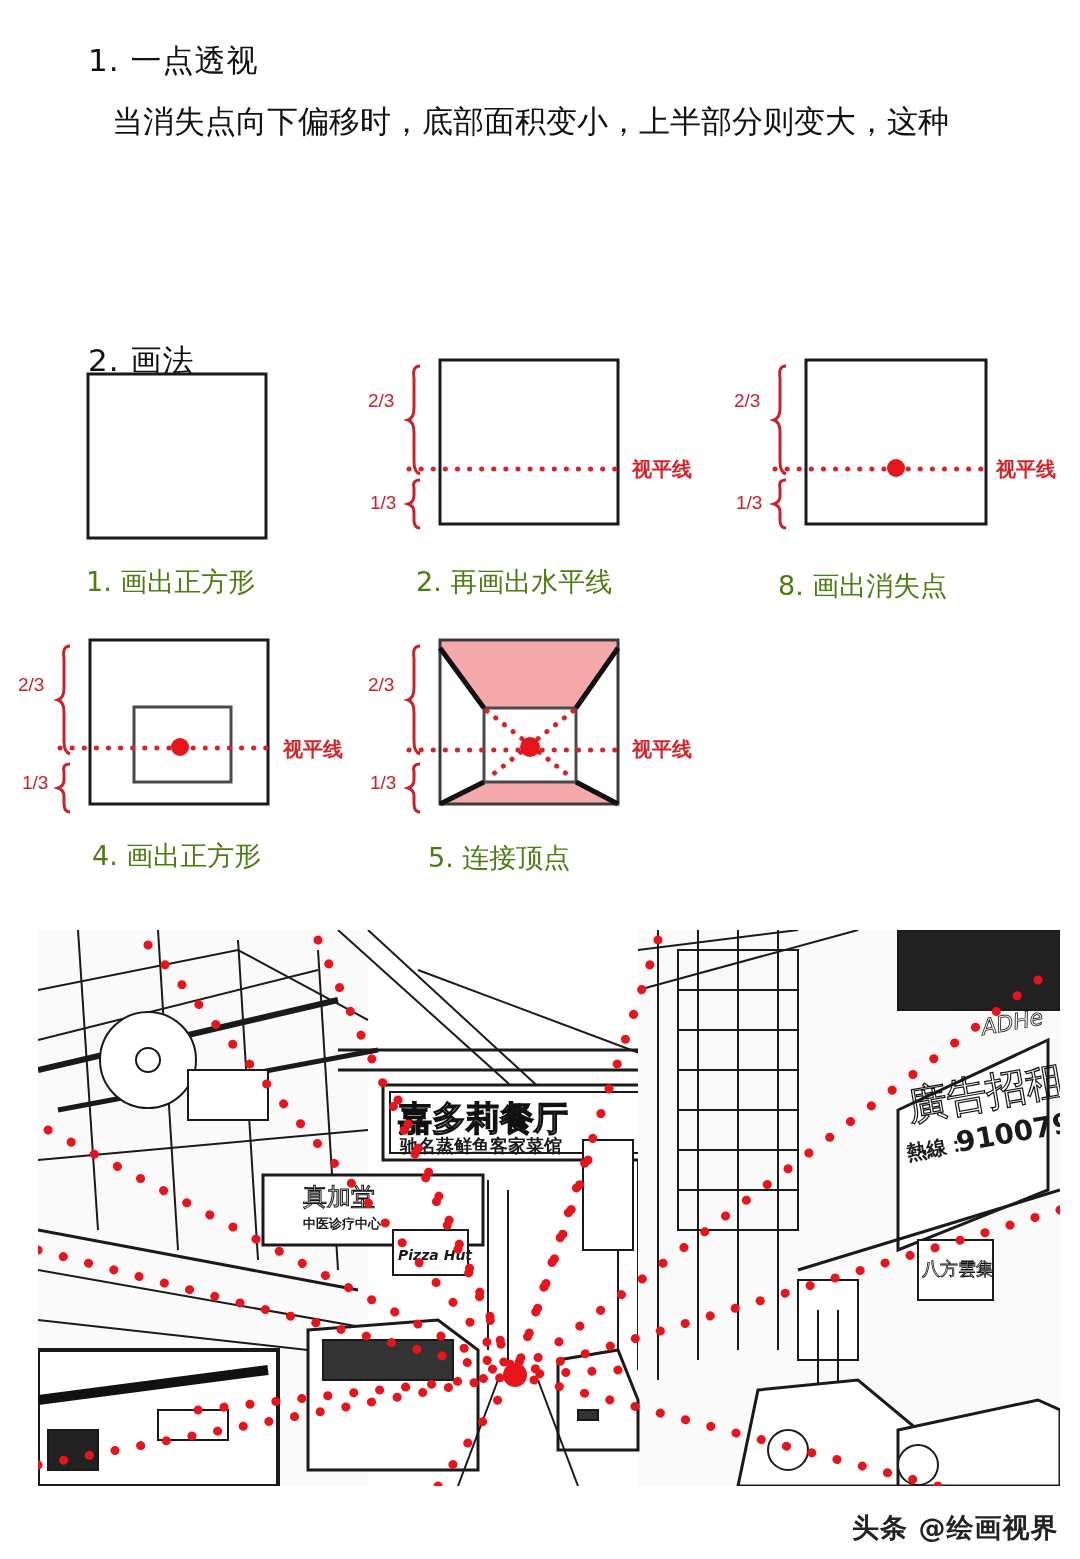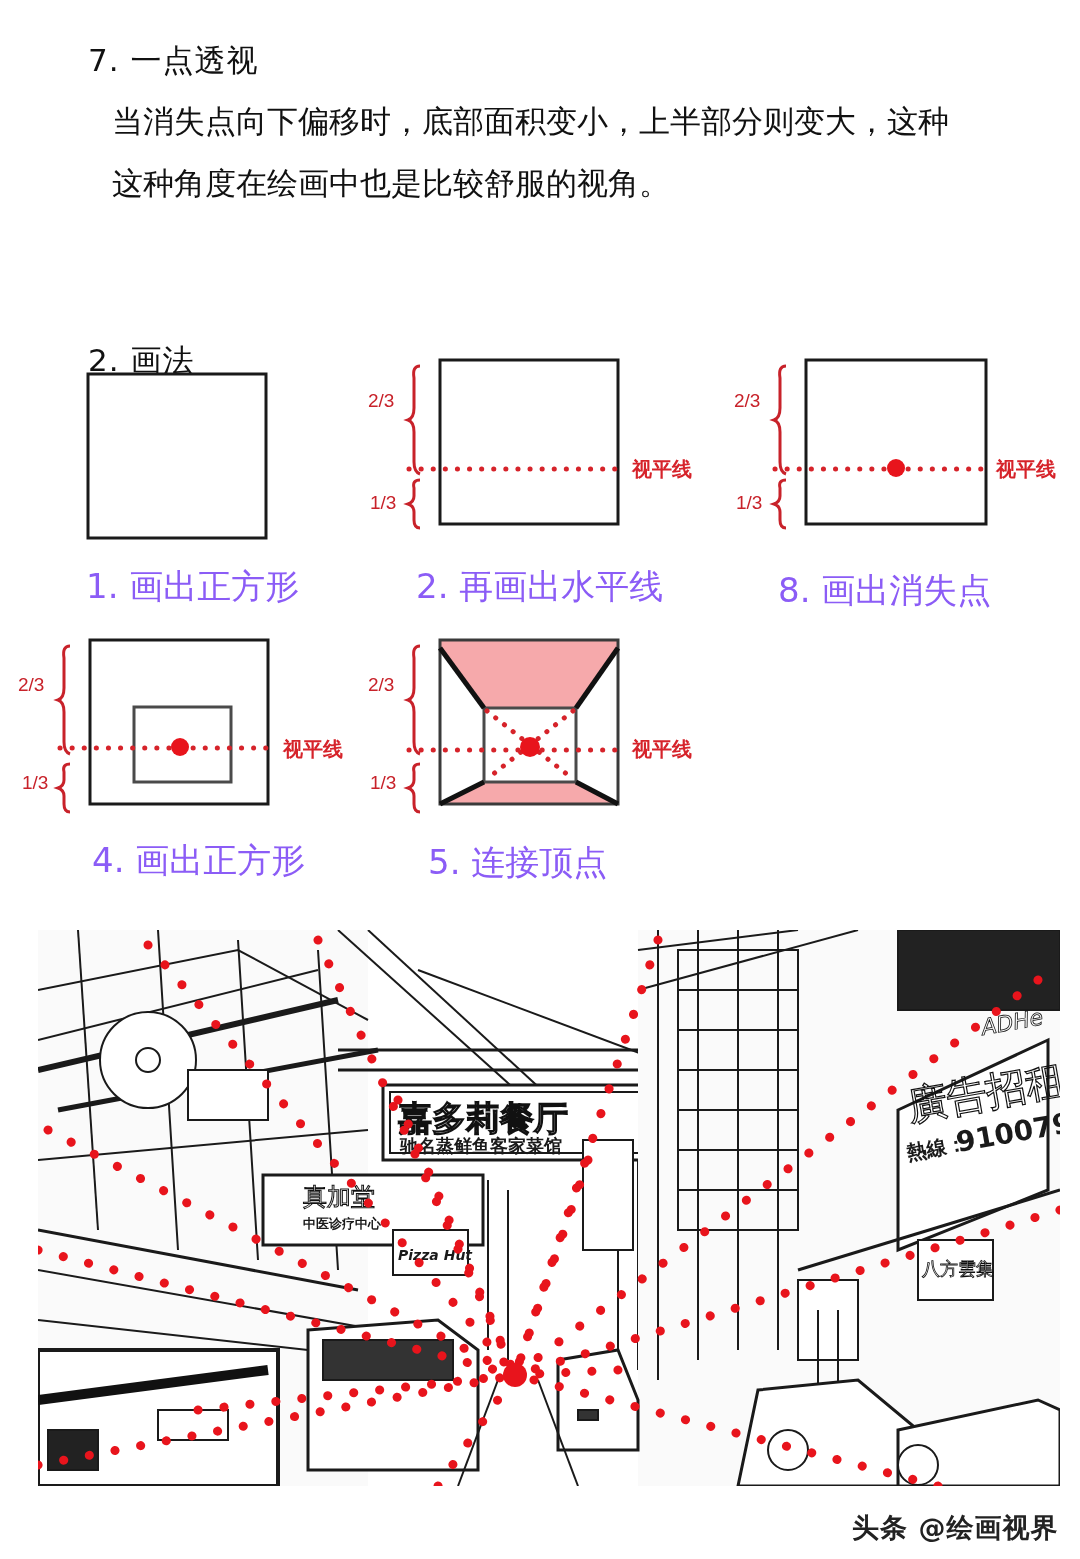--- a/index.html
+++ b/index.html
@@ -1,32 +1,31 @@
 <!DOCTYPE html>
 <html><head>
 <meta charset="utf-8">
 <style>
   html,body{margin:0;padding:0;background:#ffffff;}
   body{width:1080px;height:1559px;position:relative;overflow:hidden;font-family:"DejaVu Sans","Liberation Sans",sans-serif;color:#111;}
   .abs{position:absolute;}
   .heading{font-size:31px;letter-spacing:1px;color:#111;white-space:nowrap;}
   .para{font-size:31px;line-height:62px;color:#111;white-space:nowrap;margin-left:24px;}
-  .step-caption{font-size:34px;color:#8b5cf6;white-space:nowrap;}
+  .step-caption{font-size:27px;color:#4d7c0f;white-space:nowrap;}
   .frac{font-size:19px;color:#c8222a;font-family:"Liberation Sans",sans-serif;}
   .horizon-label{font-size:20px;font-weight:bold;color:#d6232a;white-space:nowrap;font-family:"DejaVu Sans",sans-serif;}
   svg{position:absolute;overflow:visible;}
   .watermark{font-size:27px;color:#222;font-weight:bold;text-shadow:0 0 3px #fff,0 0 3px #fff,0 0 5px #fff;white-space:nowrap;letter-spacing:1px;}
 </style>
 </head>
 <body>
 
-<div class="abs heading" style="left:88px;top:40px;">7. 一点透视</div>
+<div class="abs heading" style="left:88px;top:40px;">1. 一点透视</div>
 <div class="abs" style="left:88px;top:90px;">
   <div class="para">当消失点向下偏移时，底部面积变小，上半部分则变大，这种</div>
-  <div class="para">这种角度在绘画中也是比较舒服的视角。</div>
 </div>
 
 <div class="abs heading" style="left:88px;top:300px;margin-top:40px;">2. 画法</div>
 
 <div class="abs" style="left:0;top:340px;width:360px;height:270px;">
   <svg width="360" height="270">
     <rect x="88" y="34" width="178" height="164" fill="none" stroke="#1a1a1a" stroke-width="3"></rect>
   </svg>
   <div class="abs step-caption" style="left:86px;top:224px;">1. 画出正方形</div>
 </div>

